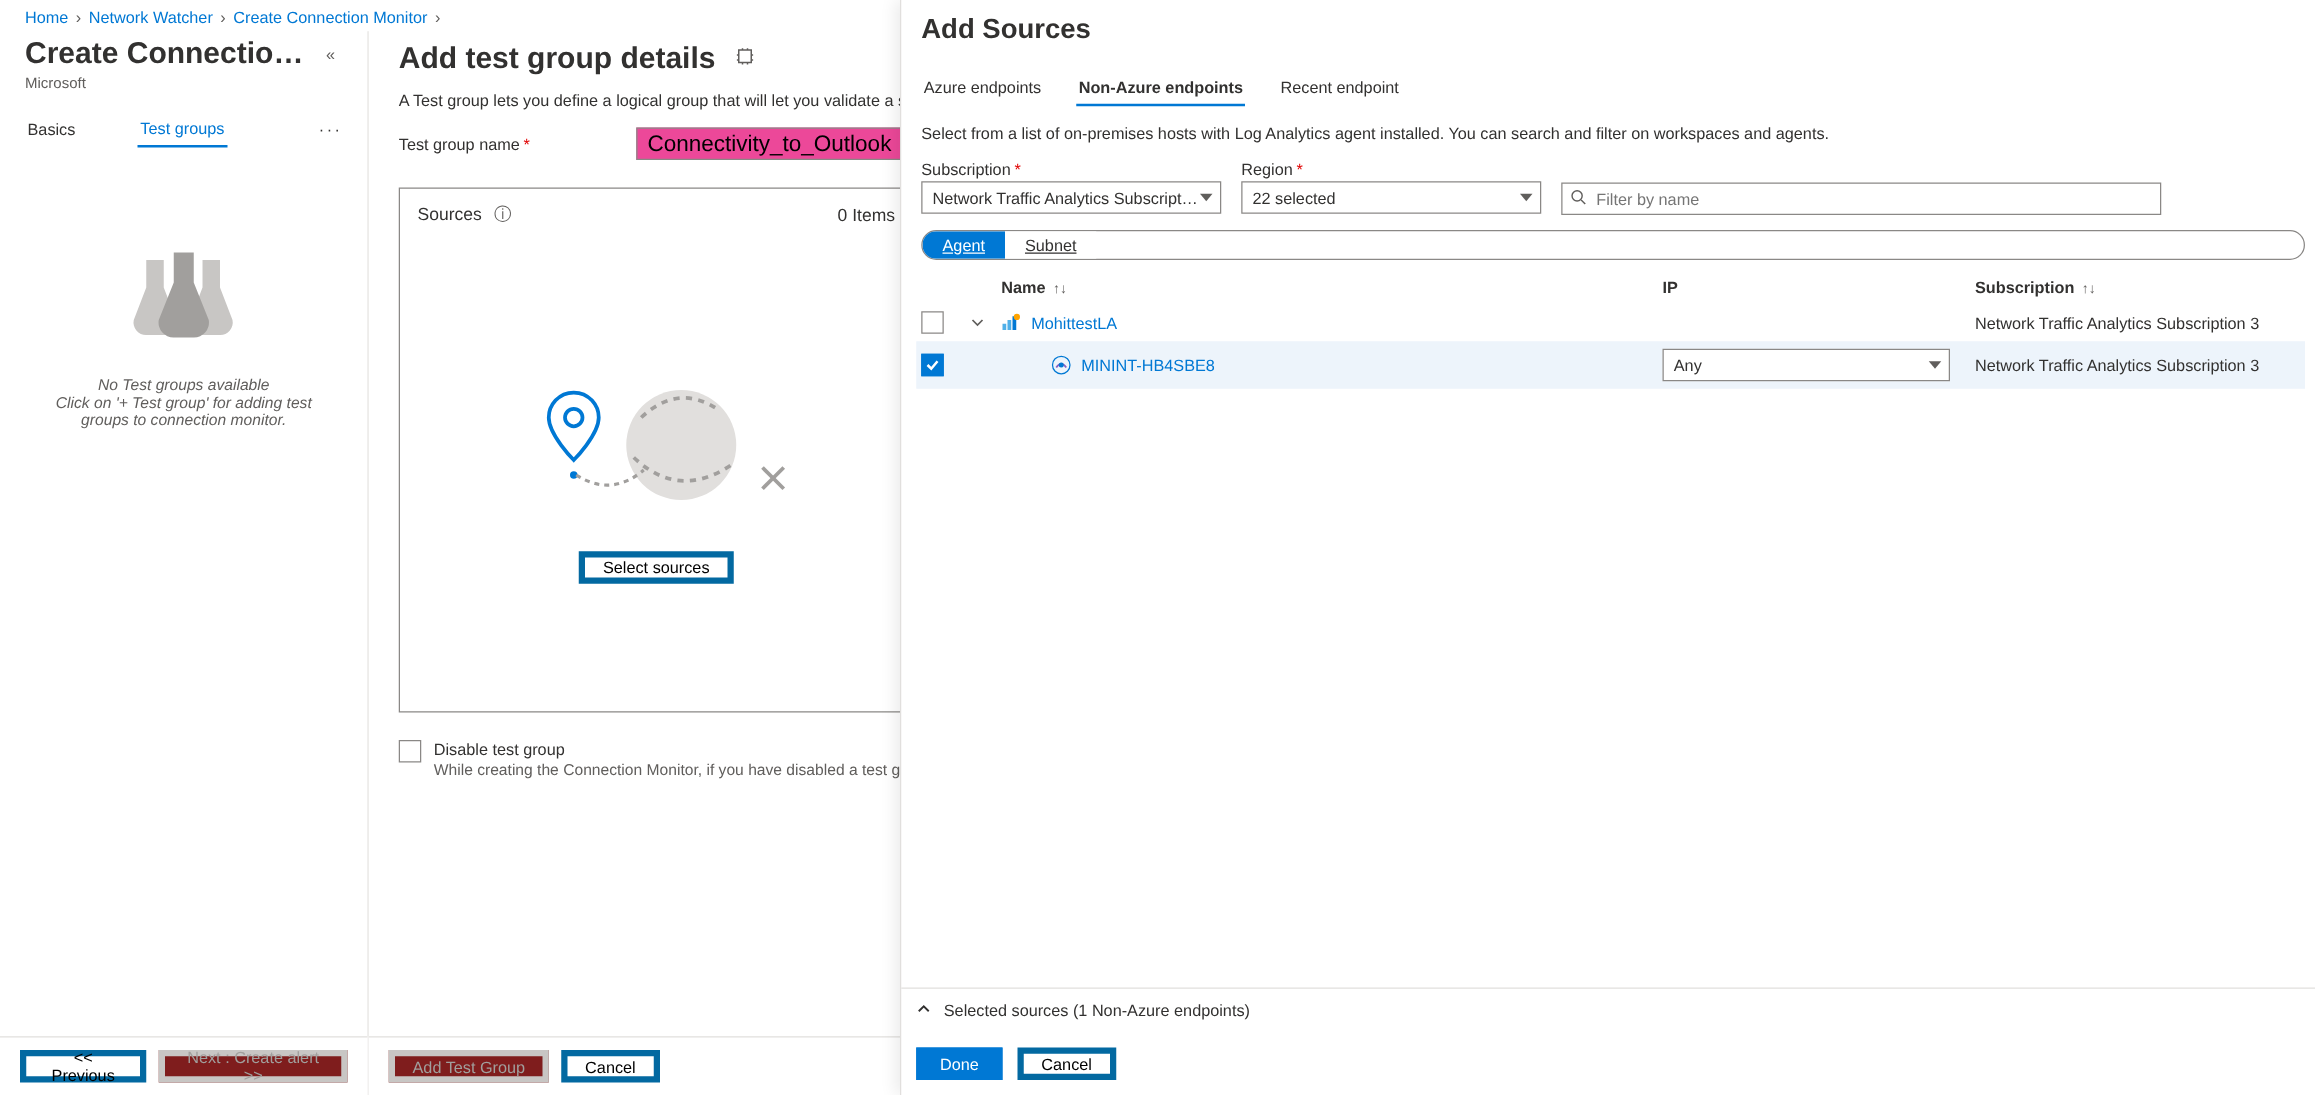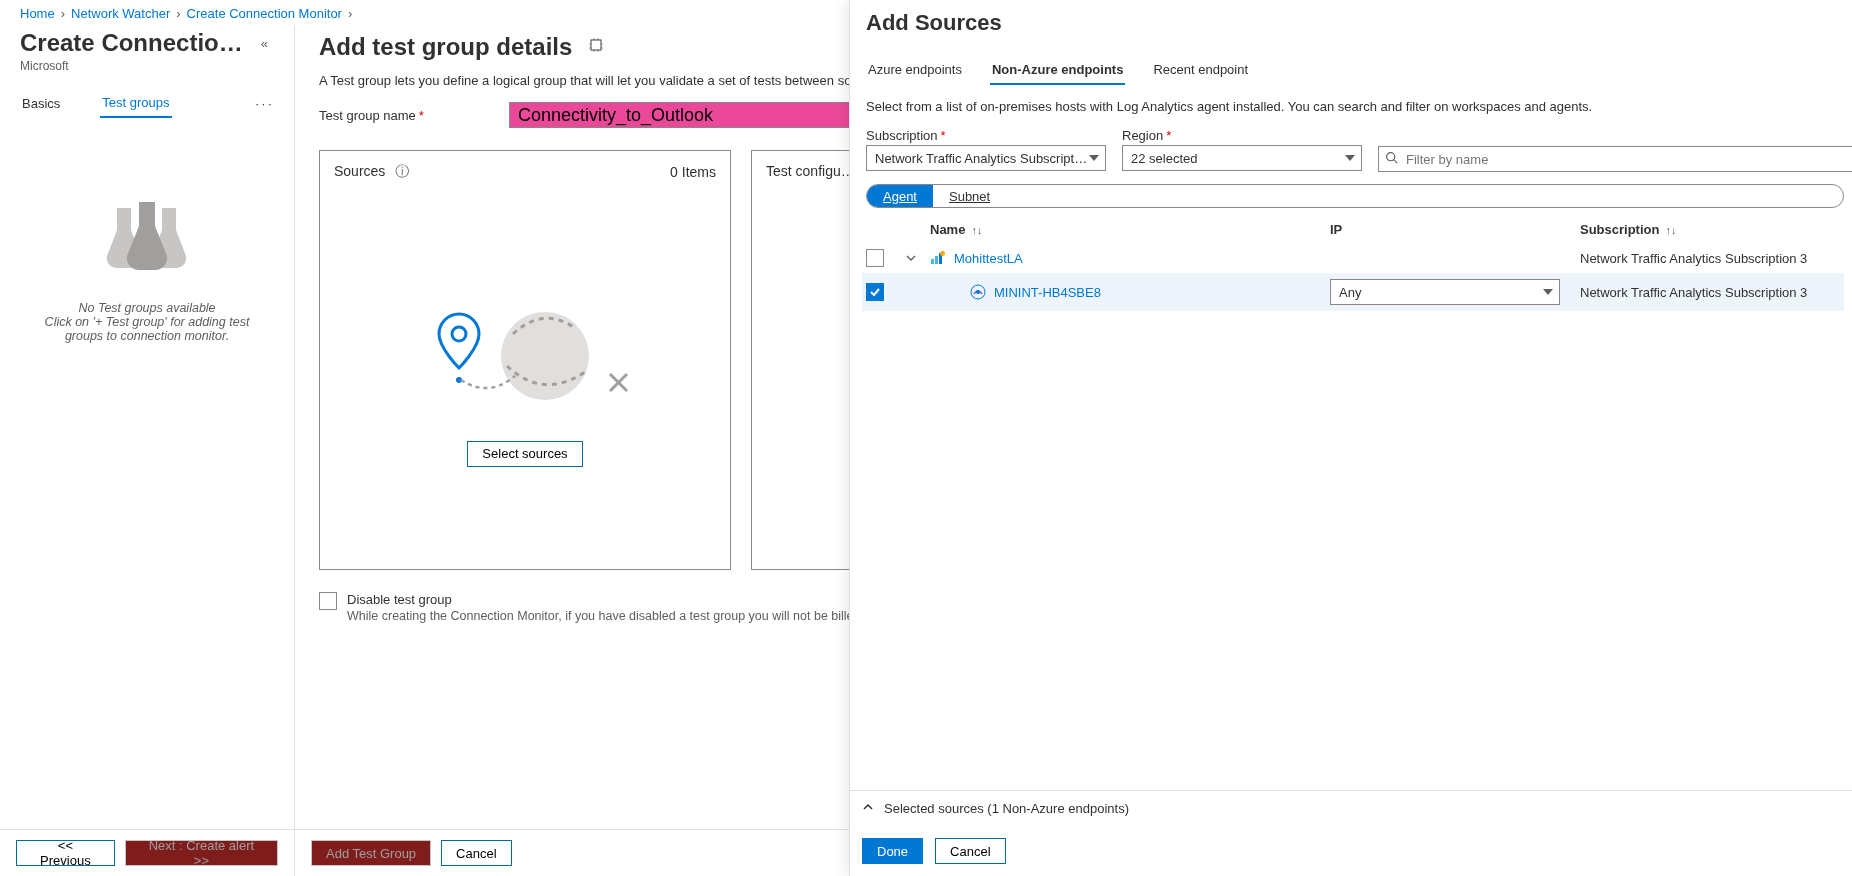--- a/index.html
+++ b/index.html
@@ -59,31 +59,32 @@
   }
   .collapse-chevrons { color: #605e5c; cursor: pointer; padding: 6px; }
   .left-sub {
     font-size: 12px;
     color: #605e5c;
     margin-top: 2px;
   }
   .left-tabs {
     display: flex;
     align-items: center;
-    gap: 38px;
+    gap: 28px;
     margin-top: 16px;
     border-bottom: 0px solid transparent;
   }
   .left-tab {
     padding: 6px 2px;
     cursor: pointer;
   }
   .left-tab.selected {
     color: #0078d4;
     border-bottom: 2px solid #0078d4;
+    margin-left: 20px;
   }
   .left-tabs .more { margin-left: auto; letter-spacing: 2px; color: #323130; cursor: pointer; }
 
   .emptystate {
     flex: 1;
     display: flex;
     flex-direction: column;
     align-items: center;
     justify-content: flex-start;
     margin-top: 80px;
@@ -144,21 +145,21 @@
     font-size: 14px;
   }
   .panel-box-body { flex:1; display:flex; flex-direction:column; align-items:center; justify-content:center; }
 
   .sources-illustration { margin-bottom: 22px; }
 
   .btn {
     display:inline-flex; align-items:center; justify-content:center;
     height: 26px;
     padding: 0 14px;
-    border: 1px solid #0369a1;
+    border: 5px solid #0369a1;
     background: #fff;
     cursor: pointer;
     font-family: inherit;
     font-size: 13px;
   }
   .btn.primary {
     background:#0078d4;
     border-color:#0078d4;
     color:#fff;
   }
@@ -184,21 +185,21 @@
     padding: 10px 16px;
     display:flex; gap:10px;
     background:#fff;
     border-top: 1px solid #e1dfdd;
   }
 
   
   .blade {
     position:absolute;
     top:0; right:0; bottom:0;
-    width: 1003px;
+    width: 1132px;
     background:#fff;
     border-left: 1px solid #e1dfdd;
     display:flex;
     flex-direction: column;
     box-shadow: -4px 0 12px rgba(0,0,0,0.08);
   }
   .blade-inner { padding: 10px 8px 0 12px; flex:1; display:flex; flex-direction:column; overflow:hidden;}
   .blade-title { font-size: 22px; font-weight:600; margin-bottom: 20px; padding-left: 4px;}
   .blade-tabs { display:flex; gap: 26px; padding-left:4px; }
   .blade-tab { padding: 6px 2px; cursor:pointer; }

